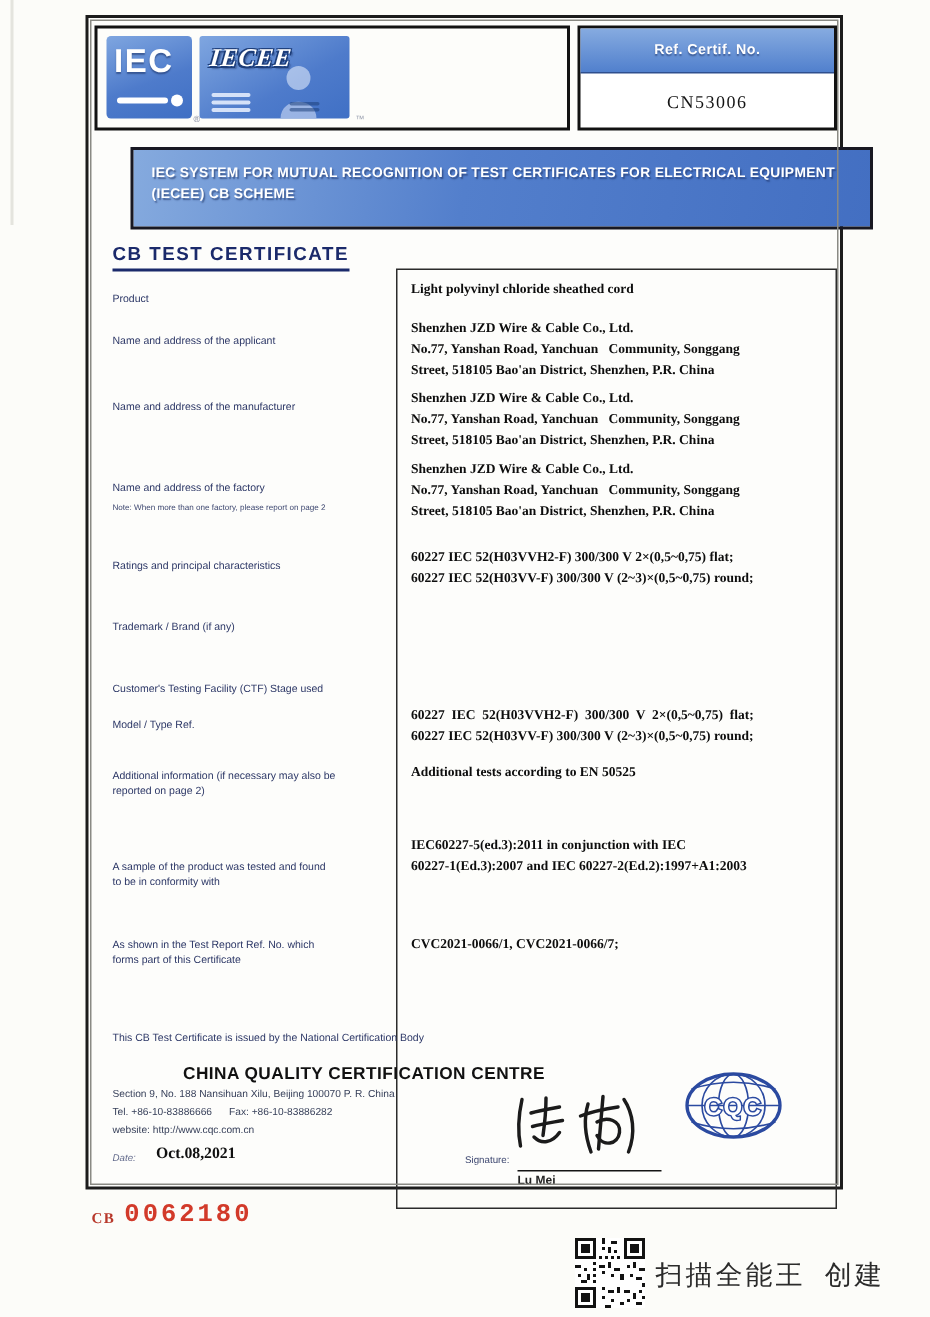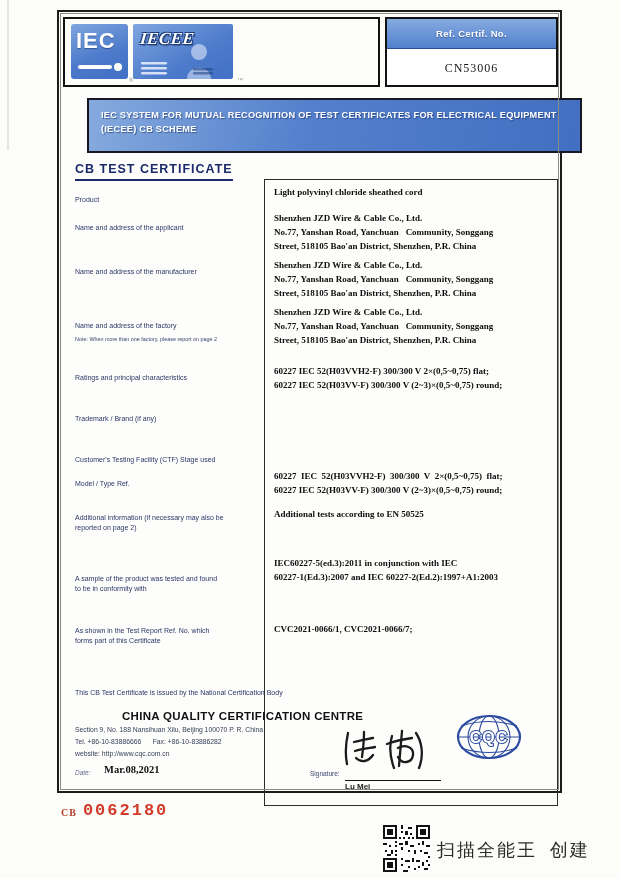--- a/index.html
+++ b/index.html
@@ -191,21 +191,21 @@
 60227-1(Ed.3):2007 and IEC 60227-2(Ed.2):1997+A1:2003</div>
     <div class="val" style="top:443px">CVC2021-0066/1, CVC2021-0066/7;</div>
   </div>
 
   <div class="issued">This CB Test Certificate is issued by the National Certification Body</div>
   <div class="ncb">CHINA QUALITY CERTIFICATION CENTRE</div>
   <div class="addr" style="top:714px">Section 9, No. 188 Nansihuan Xilu, Beijing 100070 P. R. China</div>
   <div class="addr" style="top:726px">Tel. +86-10-83886666      Fax: +86-10-83886282</div>
   <div class="addr" style="top:738px">website: http://www.cqc.com.cn</div>
   <div class="date-lbl">Date:</div>
-  <div class="date-val">Mar.08,2021</div>
+  <div class="date-val">Oct.08,2021</div>
 
   <div class="sig-lbl">Signature:</div>
   <svg class="sig-svg" width="115" height="52" viewBox="0 0 115 52">
     <g fill="none" stroke="#1b1b1b" stroke-width="2.3" stroke-linecap="round">
       <path d="M10,38 C8,28 9,16 11,7"></path>
       <path d="M17,16 C24,14 31,13 36,12"></path>
       <path d="M18,25 C25,23 33,22 38,21"></path>
       <path d="M27,6 C27,14 26,24 25,31"></path>
       <path d="M19,32 C24,37 31,36 36,29"></path>
       <path d="M55,10 C52,20 53,31 57,42"></path>

